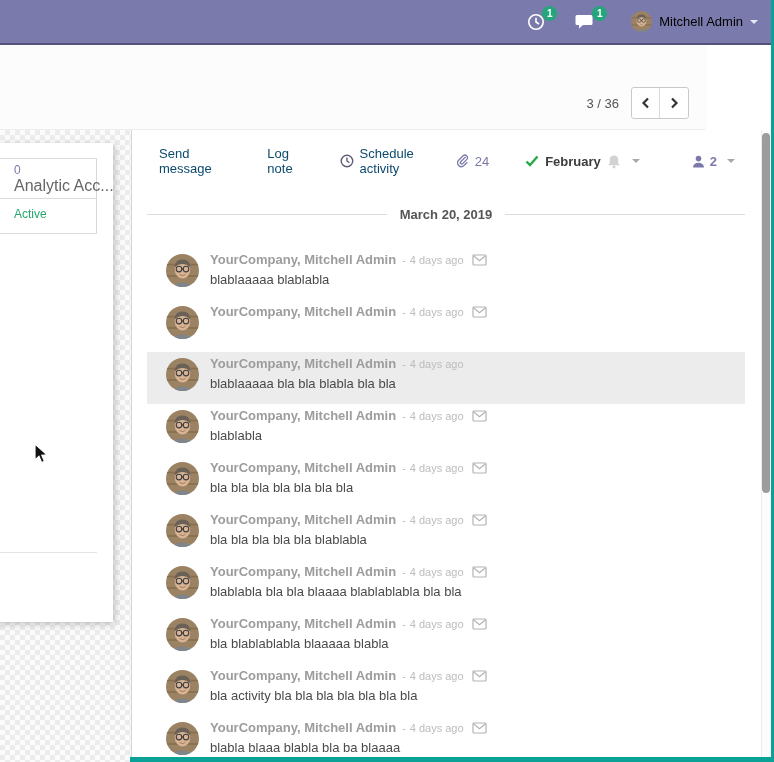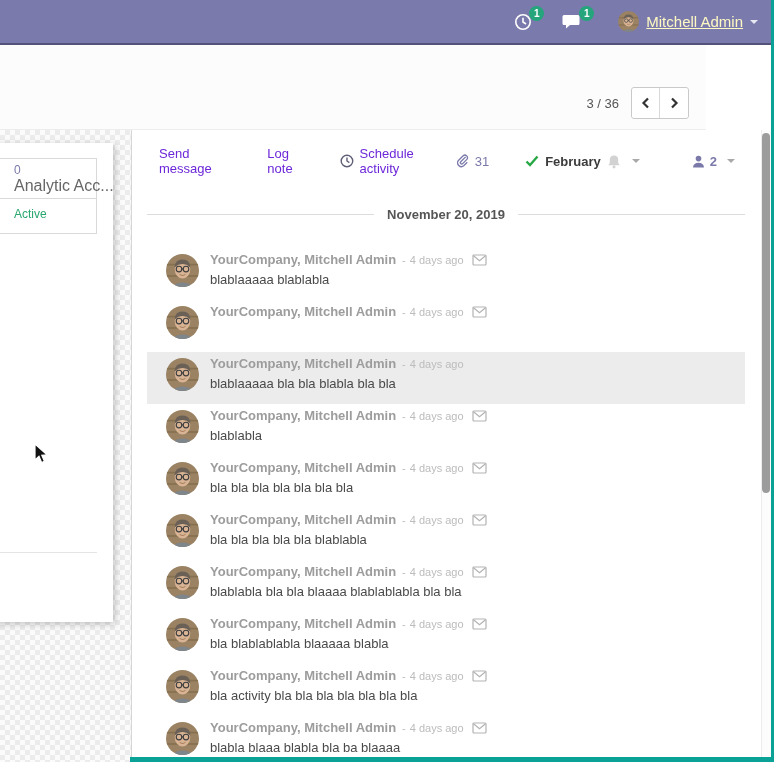--- a/index.html
+++ b/index.html
@@ -10,21 +10,21 @@
   
   .topbar { position:absolute; left:0; top:0; width:774px; height:45px;
     background:#7b7aac; border-bottom:2px solid #53527b;
     display:flex; align-items:center; justify-content:flex-end; padding-right:16px; }
   .systray { display:flex; align-items:center; gap:30px; }
   .systray-item { position:relative; display:inline-flex; align-items:center; cursor:pointer; }
   .badge { position:absolute; top:-7px; right:-12px; min-width:15px; height:15px;
     background:#25a57b; color:#fff; border-radius:8px; font-size:10px; line-height:15px;
     text-align:center; padding:0 3px; font-weight:bold; }
   .user-menu { display:flex; align-items:center; gap:7px; margin-left:6px; cursor:pointer; }
-  .user-name { color:#fef9c3; font-size:15px;text-decoration:underline; }
+  .user-name { color:#000000; font-size:13px; }
   .caret { width:0; height:0; border-left:4px solid transparent; border-right:4px solid transparent;
     border-top:4px solid #e8e8f2; }
   .avatar { border-radius:50%; overflow:hidden; flex:none; display:inline-block; }
   .avatar svg { display:block; width:100%; height:100%; }
   .avatar-topbar { width:21px; height:21px; }
 
   
   .control-panel { position:absolute; left:0; top:45px; width:706px; height:85px;
     background:#fcfcfc; border-bottom:1px solid #ededed; }
   .pager { position:absolute; right:17px; top:42px; display:flex; align-items:center; }
@@ -52,21 +52,21 @@
   .stat-status { padding:8px 0 0 26px; font-size:12px; color:#28a76d; }
   .card-line { position:absolute; left:-40px; top:552px; width:137px; height:1px; background:#e4e4e4; }
 
   
   .mouse-cursor { position:absolute; left:34px; top:443px; width:16px; height:22px; z-index:50; }
 
   
   .main-panel { position:absolute; left:131px; top:130px; width:630px; height:632px;
     background:#fff; border-left:1px solid #d6d6d6; }
   .chatter-toolbar { display:flex; align-items:center; height:32px; margin:15px 26px 0 27px; }
-  .chatter-link { font-size:13px; color:#6d28d9; cursor:pointer; display:inline-flex;
+  .chatter-link { font-size:13px; color:#0c4a6e; cursor:pointer; display:inline-flex;
     align-items:center; gap:6px; }
   .chatter-left { display:flex; align-items:center; gap:22px; }
   .tb-spacer { flex:1; }
   .attach-group { display:flex; align-items:center; gap:5px; color:#7a79aa; font-size:13px;
     cursor:pointer; margin-right:36px; }
   .follow-group { display:flex; align-items:center; gap:6px; margin-right:52px; }
   .following-label { font-size:13px; font-weight:bold; color:#3c3c3c; }
   .follower-group { display:flex; align-items:center; gap:5px; cursor:pointer; }
   .follower-count { font-size:13px; font-weight:bold; color:#7a79aa; }
   .caret-gray { width:0; height:0; border-left:4px solid transparent; border-right:4px solid transparent;
@@ -185,21 +185,21 @@
             <path d="M7 3.6 V7 L9.4 8.6" fill="none" stroke="#5e5e77" stroke-width="1.4"></path>
           </svg>
           <span>Schedule activity</span>
         </span>
       </div>
       <span class="tb-spacer"></span>
       <span class="attach-group">
         <svg width="13" height="15" viewBox="0 0 13 15">
           <path d="M10.5 3.5 L4.6 9.4 a1.6 1.6 0 0 0 2.3 2.3 L12 6.6 a3.2 3.2 0 0 0 -4.5 -4.5 L2 7.6 a4.6 4.6 0 0 0 6.5 6.5 l4 -4" transform="scale(0.82)" fill="none" stroke="#7a79aa" stroke-width="1.6"></path>
         </svg>
-        <span>31</span>
+        <span>24</span>
       </span>
       <span class="follow-group">
         <svg width="14" height="12" viewBox="0 0 14 12">
           <path d="M1.5 6.5 L5 10 L12.5 1.5" fill="none" stroke="#28a745" stroke-width="2.4"></path>
         </svg>
         <span class="following-label">February</span>
         <svg width="14" height="15" viewBox="0 0 16 17">
           <path d="M8 1.5 a4.8 4.8 0 0 1 4.8 4.8 v4 l1.7 2.6 H1.5 l1.7 -2.6 v-4 A4.8 4.8 0 0 1 8 1.5 Z" fill="#d2d2d2"></path>
           <circle cx="8" cy="14.8" r="1.7" fill="#d2d2d2"></circle>
         </svg>
@@ -210,21 +210,21 @@
           <circle cx="6.5" cy="3.6" r="2.8" fill="#7a79aa"></circle>
           <path d="M1 12.5 a5.5 4.8 0 0 1 11 0 Z" fill="#7a79aa"></path>
         </svg>
         <span class="follower-count">2</span>
         <span class="caret-gray"></span>
       </span>
     </div>
 
     <div class="date-separator">
       <span class="date-line"></span>
-      <span class="date-text">November 20, 2019</span>
+      <span class="date-text">March 20, 2019</span>
       <span class="date-line"></span>
     </div>
 
     <div class="message-list">
         <div class="message-row">
     <span class="avatar avatar-msg">
             <svg viewBox="0 0 32 32">
     <rect width="32" height="32" fill="#9a8263"></rect>
     <rect y="9.5" width="32" height="1.6" fill="#86704f"></rect>
     <rect y="20.5" width="32" height="1.6" fill="#86704f"></rect>

